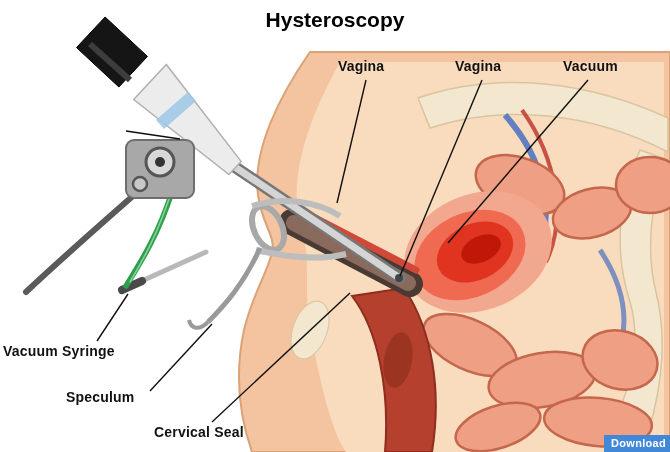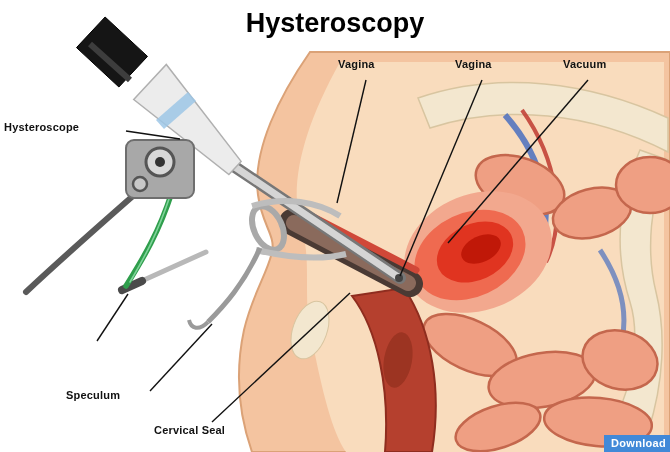--- a/index.html
+++ b/index.html
@@ -2,26 +2,26 @@
 <html><head>
 <meta charset="utf-8">
 <style>
   html,body{margin:0;padding:0;background:#fff;}
   #stage{
     position:relative;width:670px;height:452px;background:#ffffff;
     overflow:hidden;font-family:"Liberation Sans",sans-serif;color:#111;
   }
   #stage svg{position:absolute;left:0;top:0;}
   .lbl{
-    position:absolute;font-size:11px;font-weight:bold;color:#111;
+    position:absolute;font-size:14px;font-weight:bold;color:#111;
     white-space:nowrap;letter-spacing:.2px;
   }
   .title{
     position:absolute;left:0;top:8px;width:670px;text-align:center;
-    font-size:27px;font-weight:bold;color:#000;
+    font-size:21px;font-weight:bold;color:#000;
   }
   .watermark{
     position:absolute;right:-6px;bottom:0;background:#4189d8;color:#fff;
     font-size:11px;font-weight:bold;padding:2px 10px 3px 7px;letter-spacing:.3px;
   }
 </style>
 </head>
 <body>
 
 <div id="stage">
@@ -116,21 +116,21 @@
       <path d="M 482,80 L 400,276"></path>
       <path d="M 588,80 L 448,243"></path>
       <path d="M 97,341 L 128,294"></path>
       <path d="M 150,391 L 212,324"></path>
       <path d="M 212,422 L 350,293"></path>
     </g>
   </svg>
 
   <div class="title">Hysteroscopy</div>
 
-  <div class="lbl" style="left:4px;top:121px;">Hysteroscope</div>
   <div class="lbl" style="left:338px;top:58px;">Vagina</div>
   <div class="lbl" style="left:455px;top:58px;">Vagina</div>
   <div class="lbl" style="left:563px;top:58px;">Vacuum</div>
+  <div class="lbl" style="left:3px;top:343px;">Vacuum Syringe</div>
   <div class="lbl" style="left:66px;top:389px;">Speculum</div>
   <div class="lbl" style="left:154px;top:424px;">Cervical Seal</div>
 
   <div class="watermark">Download</div>
 </div>
 
 </body></html>

